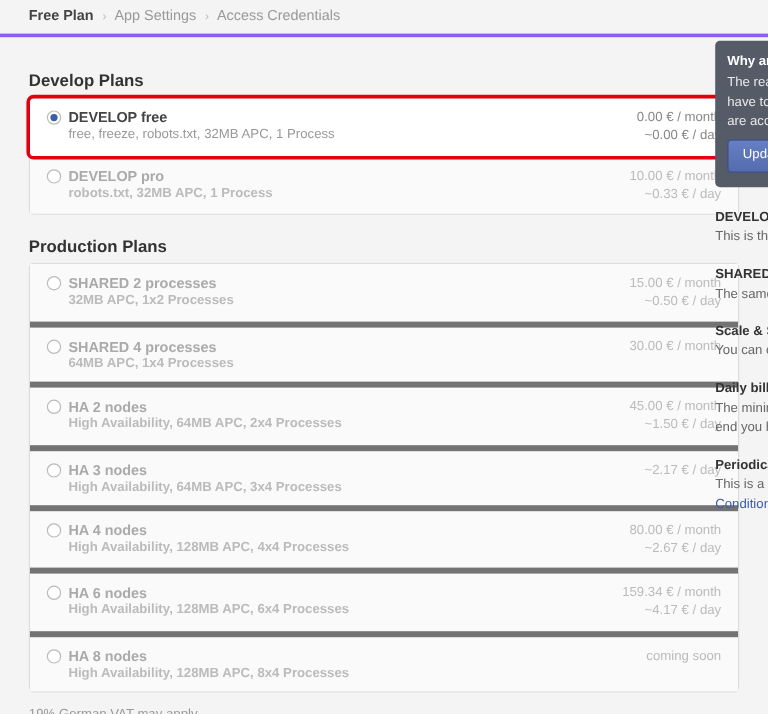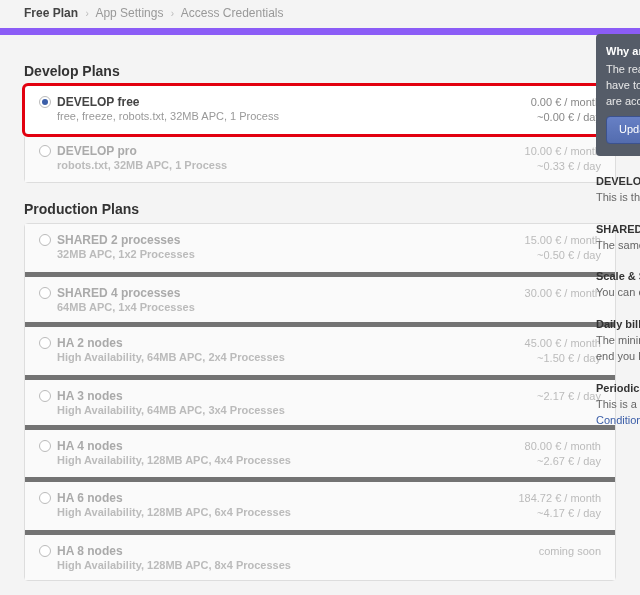--- a/index.html
+++ b/index.html
@@ -10,21 +10,21 @@
     font-size: 13px;
     width: 640px;
     height: 595px;
     overflow: hidden;
     position: relative;
   }
   .breadcrumb {
     padding: 6px 24px 8px 24px;
     font-size: 12px;
     color: #999;
-    border-bottom: 7px solid #8b5cf6;
+    border-bottom: 3px solid #8b5cf6;
     background: #f4f4f4;
   }
   .breadcrumb .bc-item { color: #999; }
   .breadcrumb .bc-item.active { color: #444; font-weight: 600; }
   .breadcrumb .sep { color: #bbb; margin: 0 4px; font-size: 10px; }
   .main {
     padding: 10px 24px 20px 24px;
   }
   h3.section-title {
     font-size: 14px;
@@ -225,21 +225,21 @@
           <div class="pd">~2.67 € / day</div>
         </div>
       </div>
       <div class="plan-item dim">
         <div class="plan-radio"><span class="radio-dot"></span></div>
         <div class="plan-info">
           <div class="plan-name">HA 6 nodes</div>
           <div class="plan-desc">High Availability, 128MB APC, 6x4 Processes</div>
         </div>
         <div class="plan-price">
-          <div class="pm">184.72 € / month</div>
+          <div class="pm">159.34 € / month</div>
           <div class="pd">~4.17 € / day</div>
         </div>
       </div>
       <div class="plan-item dim">
         <div class="plan-radio"><span class="radio-dot"></span></div>
         <div class="plan-info">
           <div class="plan-name">HA 8 nodes</div>
           <div class="plan-desc">High Availability, 128MB APC, 8x4 Processes</div>
         </div>
         <div class="plan-price">

